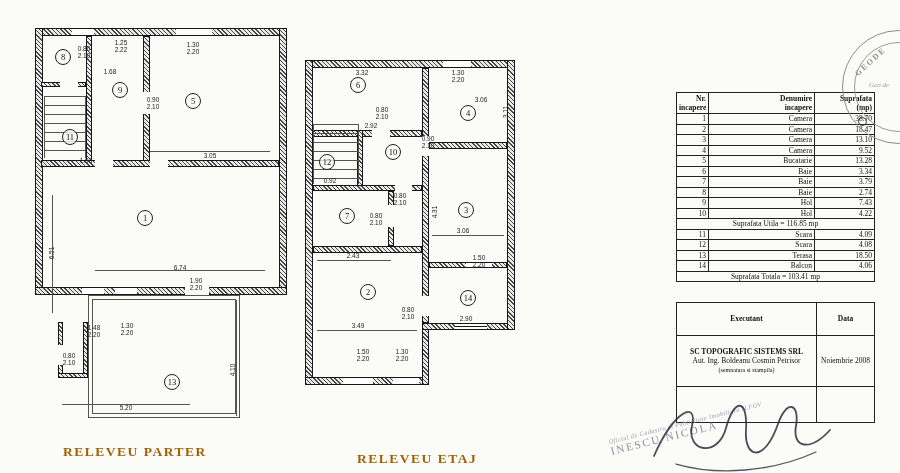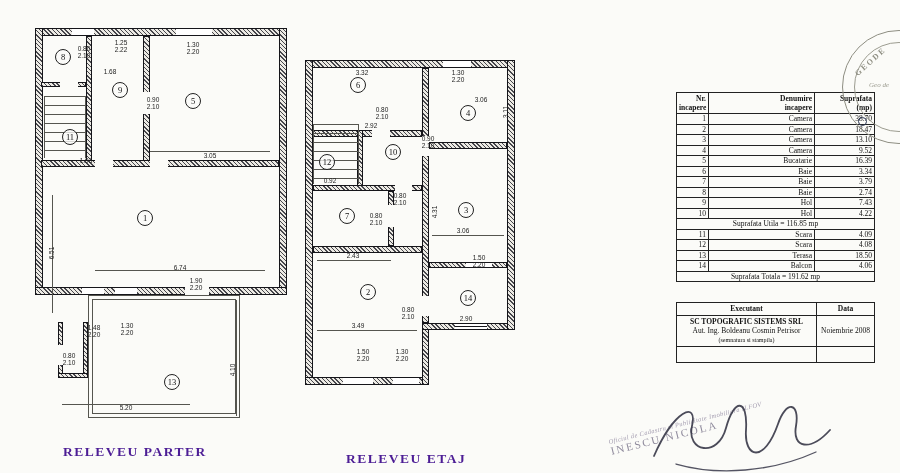--- a/index.html
+++ b/index.html
@@ -15,31 +15,31 @@
   .thin{position:absolute;box-sizing:border-box;border:1px solid #55554f;background:transparent}
   .tline{position:absolute;background:#55554f}
   .stairs{position:absolute;border-left:1px solid #55554f;border-right:1px solid #55554f;
         background:repeating-linear-gradient(180deg,#55554f 0,#55554f 1px,transparent 1px,transparent 9px)}
   
   .room{position:absolute;width:14px;height:14px;border:1px solid #222;border-radius:50%;
         background:rgba(251,251,248,.78);display:flex;align-items:center;justify-content:center;
         font:8.5px "Liberation Serif",serif;transform:translate(-50%,-50%)}
   .dim{position:absolute;font:6.5px/1.08 "Liberation Sans",sans-serif;color:#222;
         white-space:pre-line;text-align:center;transform:translate(-50%,-50%)}
-  .plan-title{position:absolute;font-weight:bold;font-size:13.5px;letter-spacing:1.5px;color:#4c1d95}
+  .plan-title{position:absolute;font-weight:bold;font-size:13.5px;letter-spacing:1.5px;color:#a16207}
   
   .atable{position:absolute;left:676px;top:92px;width:198px;border-collapse:collapse;table-layout:fixed}
   .atable th,.atable td{border:1px solid #222;font-size:7.5px;line-height:9.5px;padding:0 2px;
         text-align:right;font-weight:normal;overflow:hidden}
   .atable th{font-weight:bold;white-space:pre-line;line-height:9px;padding:1px 2px}
   .atable .span-row{text-align:center}
   
   .extable{position:absolute;left:676px;top:302px;width:198px;border-collapse:collapse;table-layout:fixed}
   .extable td{border:1px solid #222;font-size:7.5px;line-height:9.5px;text-align:center;
-        padding:1px 2px;vertical-align:middle}
+        padding:11px 2px;vertical-align:middle}
   .extable .hd{font-weight:bold}
   .extable .co{font-weight:bold}
   .extable .note{font-size:6px}
   .extable .empty-row td{height:13px}
   
   .stamp{position:absolute;left:842px;top:30px;width:112px;height:112px;border:1.5px solid #8e8e82;border-radius:50%}
   .stamp-inner{position:absolute;inset:11px;border:1px solid #9c9c90;border-radius:50%}
   .stamp-arc{position:absolute;left:8px;top:26px;transform:rotate(-42deg);
         font:bold 8px "Liberation Serif",serif;color:#8e8e82;letter-spacing:2px}
   .stamp-center{position:absolute;left:26px;top:50px;font:italic 7px "Liberation Serif",serif;color:#9c9c90}
@@ -177,21 +177,21 @@
 2.10</span>
       <span class="dim" style="left: 466px; top: 319px;">2.90</span>
       <span class="dim" style="left: 358px; top: 326px;">3.49</span>
       <span class="dim" style="left: 363px; top: 355px;">1.50
 2.20</span>
       <span class="dim" style="left: 402px; top: 355px;">1.30
 2.20</span>
     </div>
 
   <div class="plan-title" style="left:63px;top:444px">RELEVEU PARTER</div>
-  <div class="plan-title" style="left:346px;top:451px">RELEVEU ETAJ</div>
+  <div class="plan-title" style="left:357px;top:451px">RELEVEU ETAJ</div>
 
   <table class="atable">
     <colgroup>
         <col style="width:32px">
         <col style="width:106px">
         <col style="width:60px">
       </colgroup>
     <thead>
         <tr>
           <th>Nr.
@@ -219,21 +219,21 @@
           <td>13.10</td>
         </tr>
         <tr>
           <td>4</td>
           <td>Camera</td>
           <td>9.52</td>
         </tr>
         <tr>
           <td>5</td>
           <td>Bucatarie</td>
-          <td>16.39</td>
+          <td>13.28</td>
         </tr>
         <tr>
           <td>6</td>
           <td>Baie</td>
           <td>3.34</td>
         </tr>
         <tr>
           <td>7</td>
           <td>Baie</td>
           <td>3.79</td>
@@ -270,21 +270,21 @@
           <td>13</td>
           <td>Terasa</td>
           <td>18.50</td>
         </tr>
         <tr>
           <td>14</td>
           <td>Balcon</td>
           <td>4.06</td>
         </tr>
         <tr>
-          <td colspan="3" class="span-row">Suprafata Totala = 191.62 mp</td>
+          <td colspan="3" class="span-row">Suprafata Totala = 103.41 mp</td>
         </tr>
       </tbody>
   </table>
 
   <table class="extable">
     <colgroup>
         <col style="width:140px">
         <col style="width:58px">
       </colgroup>
     <tbody>

